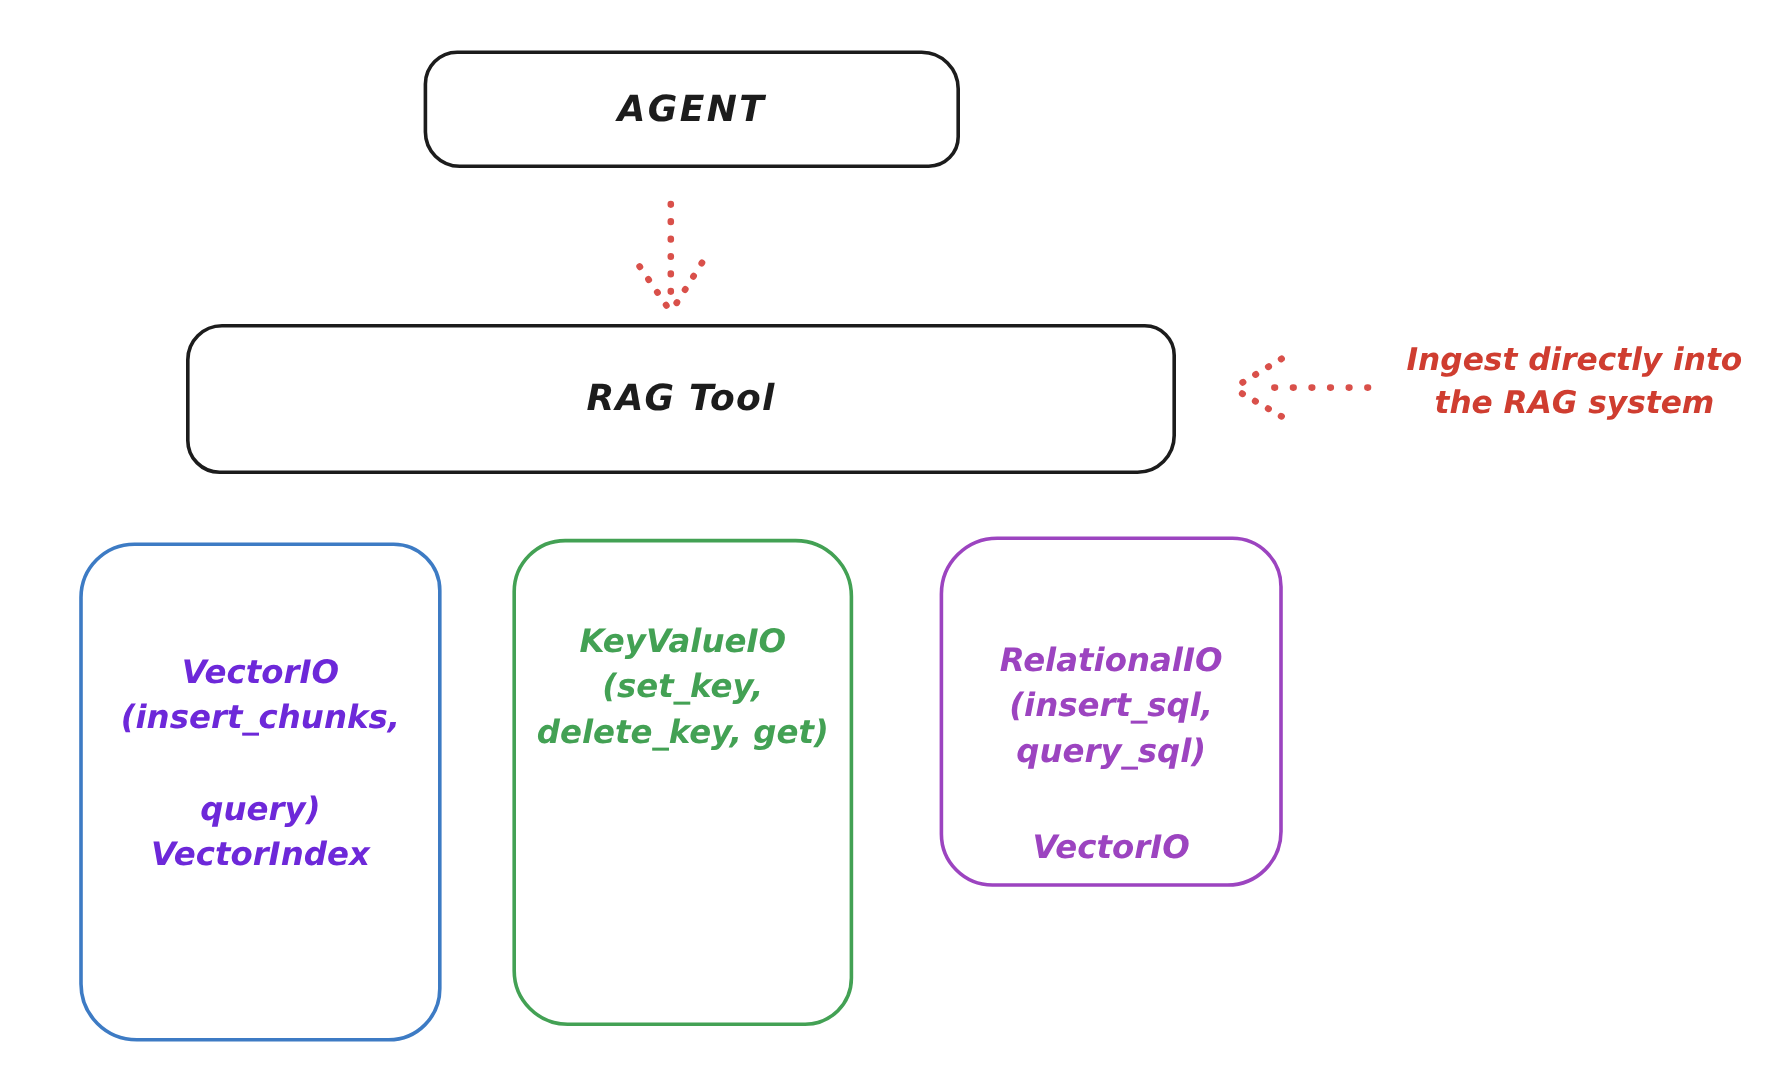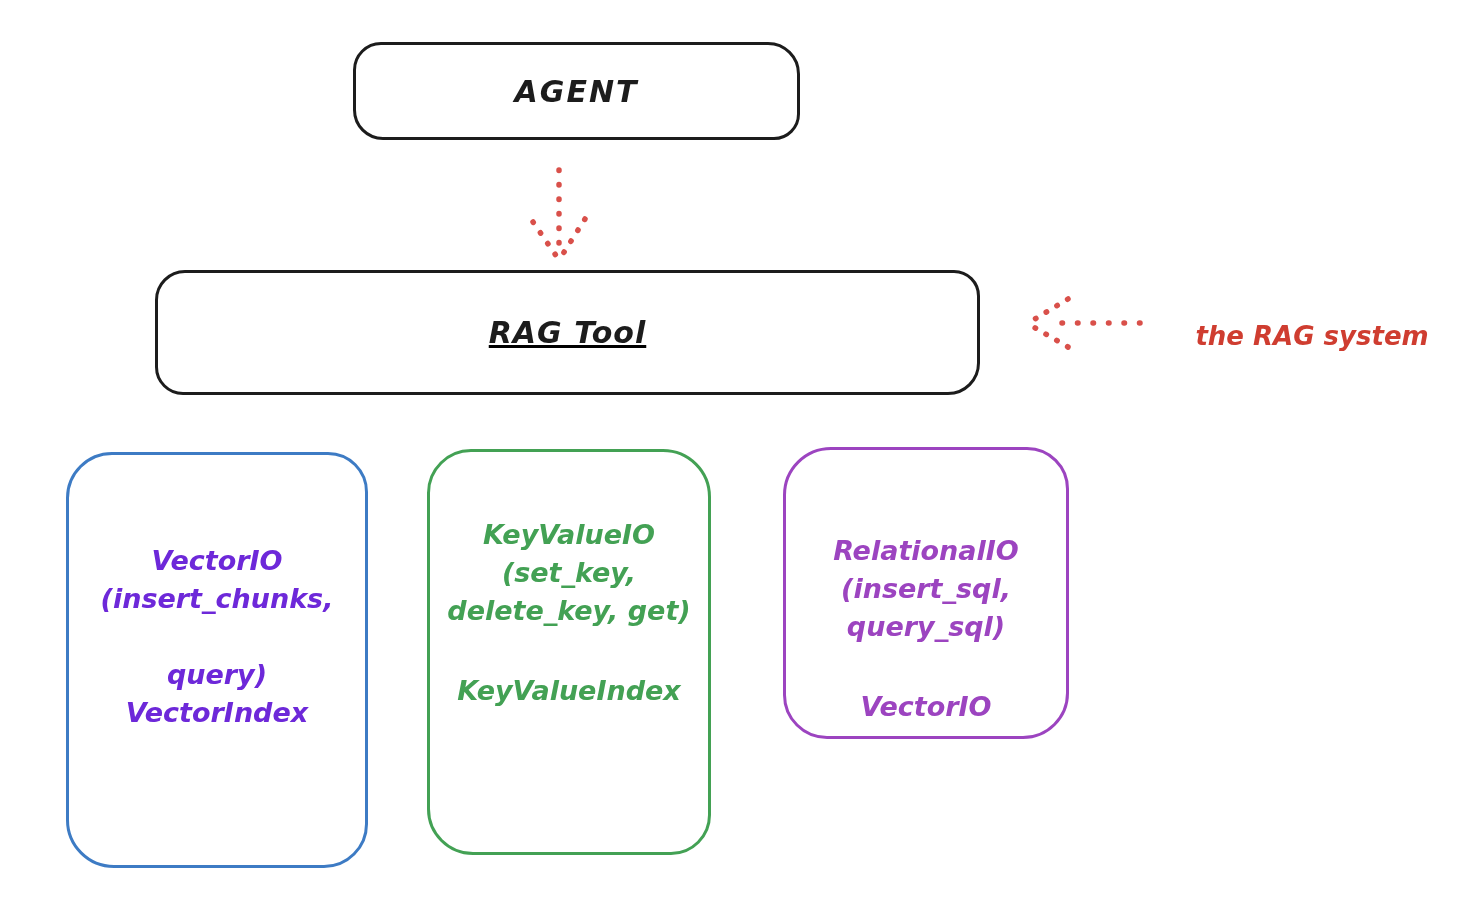--- a/index.html
+++ b/index.html
@@ -22,21 +22,20 @@
   }
   #agent-box{
     left:353px;top:42px;width:447px;height:98px;
     border:3.5px solid #1c1c1c;
     border-radius:28px 32px 26px 30px;
   }
   #ragtool-box{
     left:155px;top:270px;width:825px;height:125px;
     border:3.5px solid #1c1c1c;
     border-radius:30px 26px 32px 28px;
-    text-decoration:underline;
   }
   #ragtool-box .node-label{letter-spacing:1px;}
   .store-box{
     position:absolute;
     background:#ffffff;
     box-sizing:border-box;
     text-align:center;
     font-weight:600;
     font-style:italic;
     font-size:27px;
@@ -87,37 +86,36 @@
 
   <div class="node" id="agent-box">
     <span class="node-label">AGENT</span>
   </div>
 
   <div class="node" id="ragtool-box">
     <span class="node-label">RAG Tool</span>
   </div>
 
   <div id="ingest-note">
-    <br>
+    <span>Ingest directly into</span><br>
     <span>the RAG system</span>
   </div>
 
   <div class="store-box" id="vector-box">
     <span>VectorIO</span><br>
     <span>(insert_chunks,</span><br>
     <br>
     <span>query)</span>
     <span class="index-label">VectorIndex</span>
   </div>
 
   <div class="store-box" id="keyvalue-box">
     <span>KeyValueIO</span><br>
     <span>(set_key,</span><br>
     <span>delete_key, get)</span>
-    <span class="index-label">KeyValueIndex</span>
   </div>
 
   <div class="store-box" id="relational-box">
     <span>RelationalIO</span><br>
     <span>(insert_sql,</span><br>
     <span>query_sql)</span>
     <span class="index-label">VectorIO</span>
   </div>
 
   <svg id="arrows-layer" width="1484" height="910" viewBox="0 0 1484 910">

